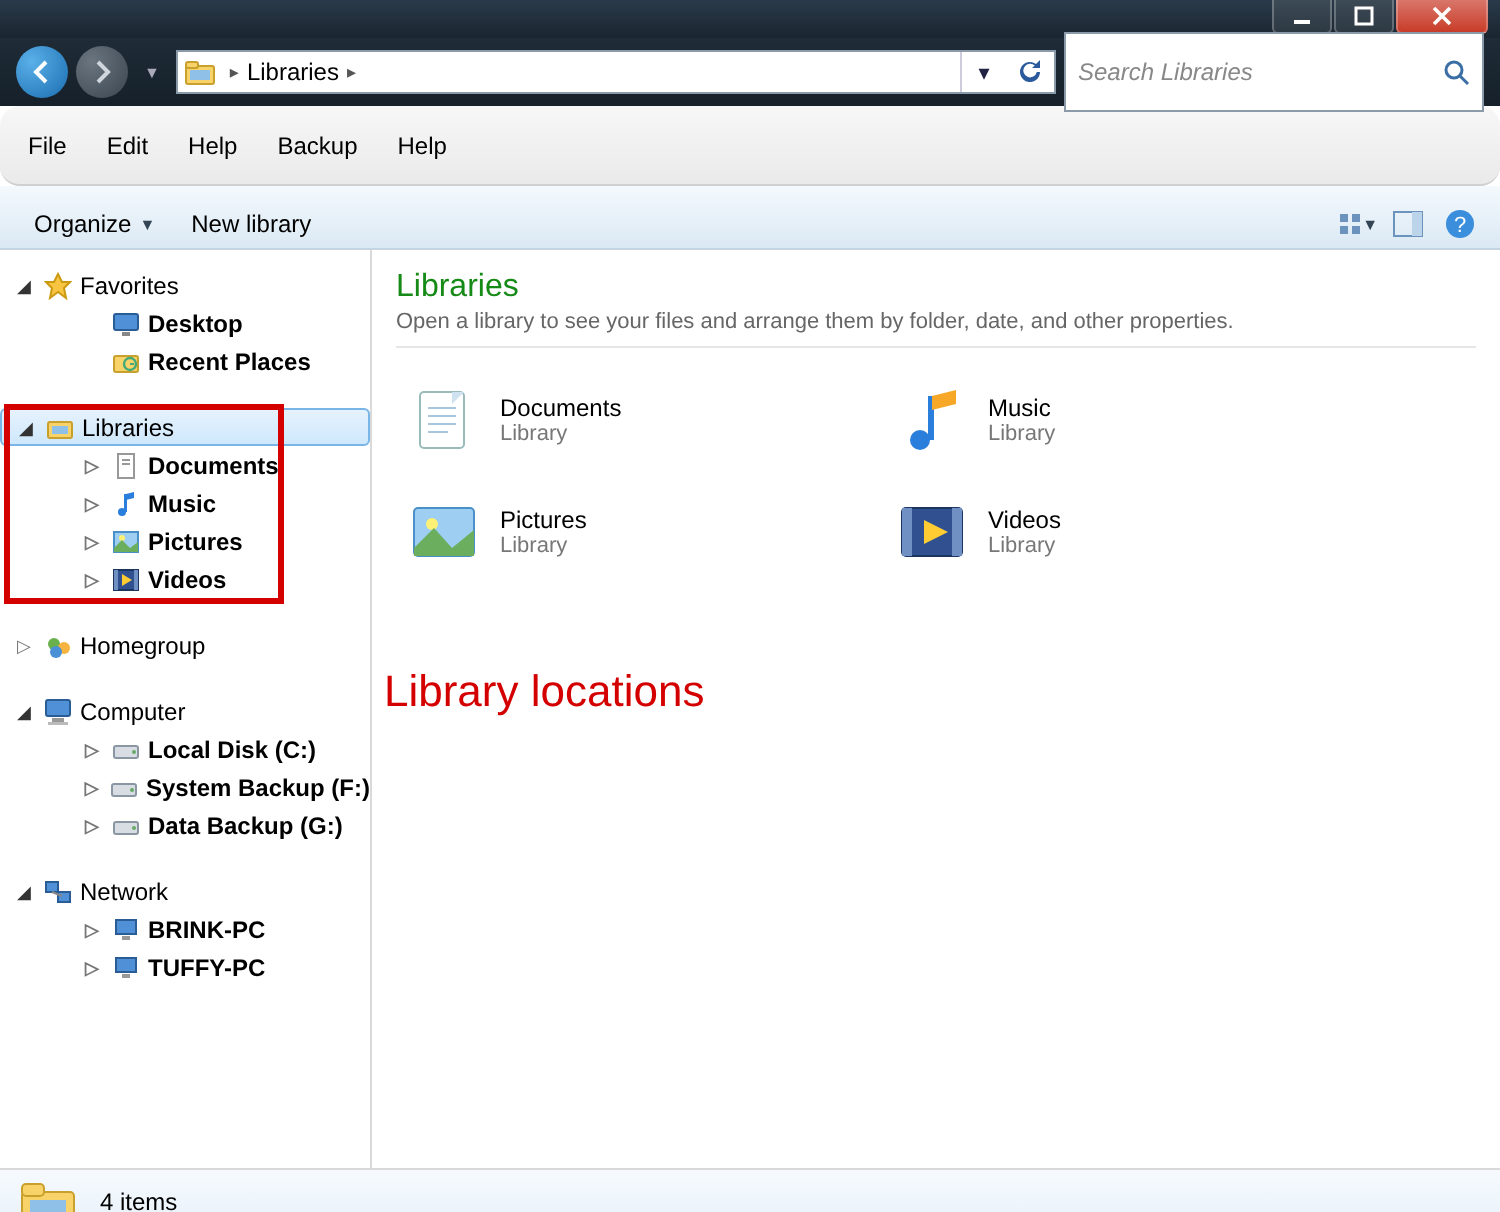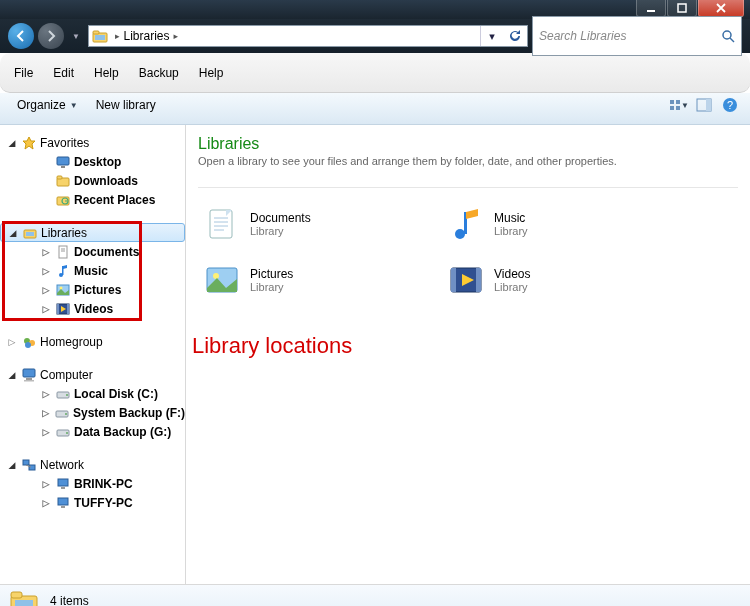--- a/index.html
+++ b/index.html
@@ -17,38 +17,38 @@
 .addr-bar{flex:1; height:22px; background:#fff; border:1px solid #8a9aa8; display:flex; align-items:center; font-size:12px; padding:0 2px;}
 .addr-icon{width:18px;height:18px;display:flex;align-items:center;justify-content:center;}
 .addr-seg{padding:0 6px; display:flex; align-items:center; gap:4px; height:100%;}
 .addr-tri{font-size:9px;color:#555;}
 .addr-end{margin-left:auto; display:flex; align-items:center; border-left:1px solid #ccd;}
 .addr-btn{width:22px;height:20px;display:flex;align-items:center;justify-content:center;font-size:11px;color:#224;}
 .search-box{width:210px;height:40px;background:#fff;border:1px solid #8a9aa8;display:flex;align-items:center;padding:0 6px;font-size:12px;color:#888;font-style:italic;}
 .search-box .mag{margin-left:auto;font-style:normal;color:#3a6ea5;}
 .menubar{height:40px;background:linear-gradient(#f7f7f7,#eaeaea);border-bottom:1px solid #d0d0d0;display:flex;align-items:center;font-size:12px;padding:0 4px;border-radius:10px;}
 .menubar span{padding:2px 10px;cursor:pointer;}
-.toolbar{height:32px;background:linear-gradient(#f4f9fd,#dbe9f4);border-bottom:1px solid #c3d4e2;display:flex;align-items:flex-start;font-size:12px;padding:0 8px;}
+.toolbar{height:32px;background:linear-gradient(#f4f9fd,#dbe9f4);border-bottom:1px solid #c3d4e2;display:flex;align-items:flex-end;font-size:12px;padding:0 8px;}
 .tool-btn{padding:4px 8px;border:1px solid transparent;border-radius:3px;display:flex;align-items:center;gap:4px;cursor:pointer;}
 .tool-btn .tri{font-size:8px;color:#345;}
 .toolbar-spacer{flex:1;}
 .tool-icon{width:24px;height:24px;display:flex;align-items:center;justify-content:center;border:1px solid transparent;border-radius:3px;margin-left:2px;cursor:pointer;}
 .body-row{display:flex;height:calc(606px - 19px - 34px - 22px - 32px - 40px);}
 .sidebar{width:186px;border-right:1px solid #d9d9d9;overflow:hidden;font-size:12px;padding:4px 0;background:#fff;}
 .tree-group{margin:4px 0 14px;}
 .tree-row{display:flex;align-items:center;height:19px;padding-left:6px;gap:2px;cursor:pointer;white-space:nowrap;}
 .tree-row.selected{background:linear-gradient(#e6f2fd,#cfe8fc);border:1px solid #7ab5e8;border-radius:3px;}
 .expander{width:12px;font-size:9px;color:#777;display:inline-block;text-align:center;}
 .expander.open{color:#333;}
 .tree-icon{width:18px;height:16px;display:inline-flex;align-items:center;justify-content:center;font-size:13px;}
 .tree-child{padding-left:34px;font-weight:bold;}
 .highlight-box{position:absolute;border:3px solid #d40000;pointer-events:none;}
 .main{flex:1;padding:8px 12px;position:relative;}
 .heading{font-size:16px;color:#168a16;margin:2px 0;}
-.subheading{font-size:11px;color:#666;margin-bottom:20px;}
+.subheading{font-size:11px;color:#666;margin-bottom:6px;}
 .divider{height:1px;background:#e6e6e6;margin:4px 0 12px;}
 .lib-grid{display:flex;flex-wrap:wrap;gap:8px 24px;}
 .lib-item{width:220px;display:flex;align-items:center;gap:8px;padding:4px;border-radius:3px;cursor:pointer;}
 .lib-big-icon{width:40px;height:40px;display:flex;align-items:center;justify-content:center;font-size:28px;}
 .lib-text .name{font-size:12px;color:#000;}
 .lib-text .type{font-size:11px;color:#777;}
 .annotation{position:absolute;font-size:22px;font-weight:normal;color:#d40000;}
 .statusbar{height:32px;border-top:1px solid #d9d9d9;display:flex;align-items:center;padding:0 8px;font-size:12px;gap:10px;background:linear-gradient(#f6fafe,#e7f1f9);}
 .status-icon{width:32px;height:32px;display:flex;align-items:center;justify-content:center;}
 
@@ -188,30 +188,20 @@
                   <rect x="5" y="10" width="4" height="2" fill="#888"></rect>
                 </svg>
               </span>
             <span>Desktop</span>
           </div>
           <div class="tree-row">
             <span class="expander"></span>
             <span class="tree-icon">
                 <svg width="14" height="12">
                   <rect x="1" y="3" width="12" height="8" rx="1" fill="#f7d36a" stroke="#caa02c"></rect>
-                  <rect x="1" y="1" width="5" height="3" rx="1" fill="#f7d36a" stroke="#caa02c"></rect>
-                </svg>
-              </span>
-            <span>Downloads</span>
-          </div>
-          <div class="tree-row">
-            <span class="expander"></span>
-            <span class="tree-icon">
-                <svg width="14" height="12">
-                  <rect x="1" y="3" width="12" height="8" rx="1" fill="#f7d36a" stroke="#caa02c"></rect>
                   <circle cx="9" cy="7" r="3" fill="none" stroke="#4a7" stroke-width="1.2"></circle>
                   <line x1="9" y1="7" x2="11" y2="7" stroke="#4a7"></line>
                 </svg>
               </span>
             <span>Recent Places</span>
           </div>
         </div>
       </div>
 
       <div class="tree-group" style="position:relative;">

